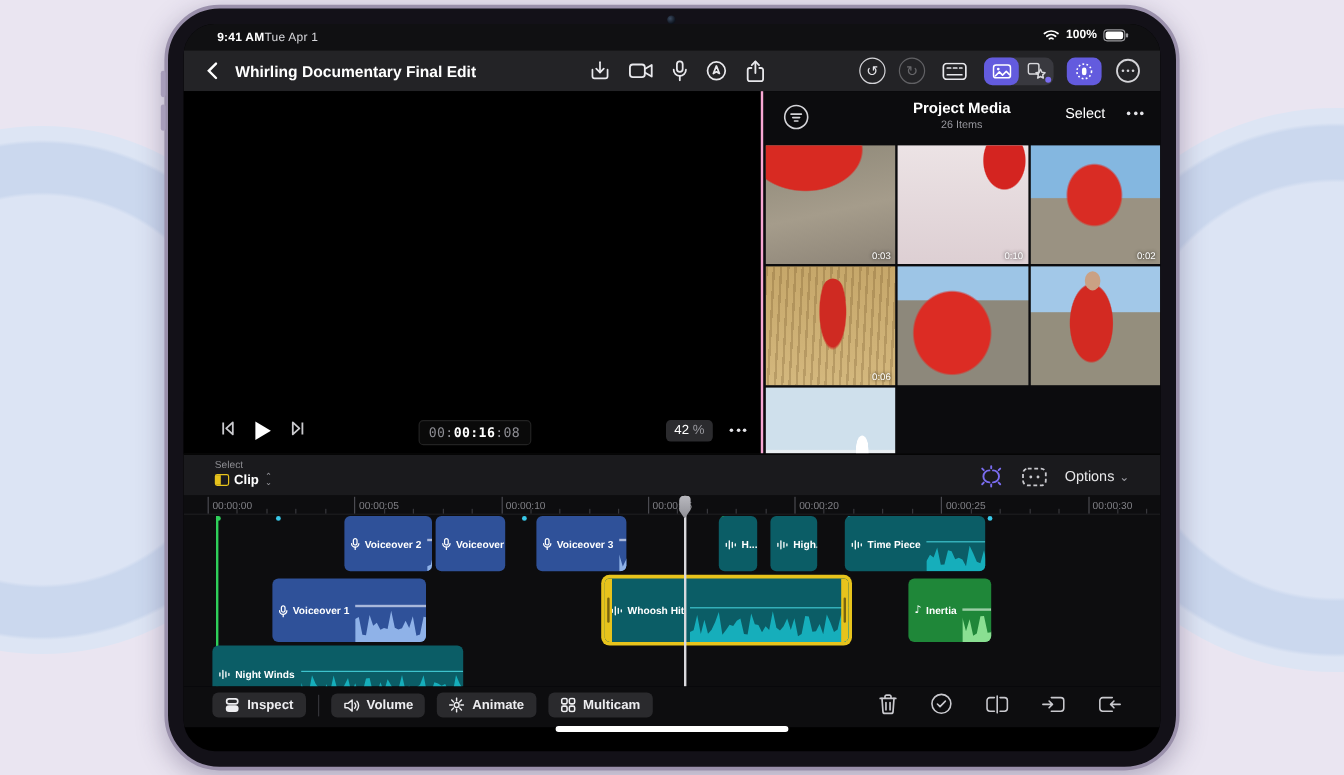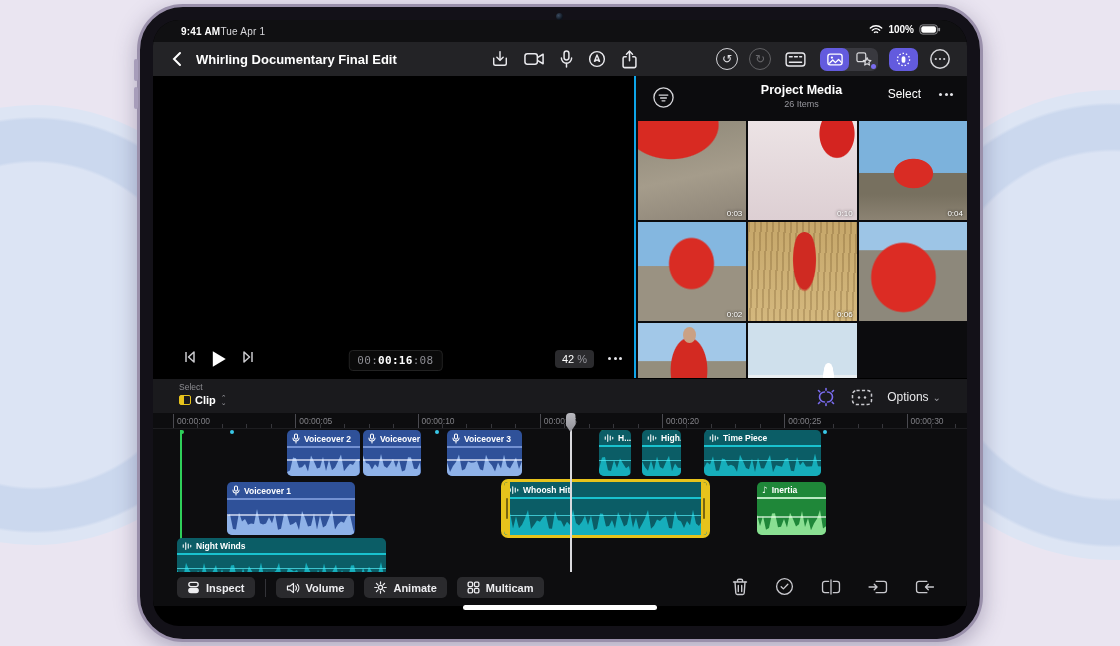--- a/index.html
+++ b/index.html
@@ -57,21 +57,21 @@
   .v-sub{position:absolute;left:0;right:0;top:63%;text-align:center;color:#f6f6f6;font-size:13.5px;text-shadow:0 1px 4px rgba(40,30,30,.4)}
   #transport{position:absolute;left:0;bottom:0;width:100%;height:35px;background:#000}
   #transport .tbtn{position:absolute;top:7px;color:#cacace}
   #tc-pill{position:absolute;left:50%;top:7px;transform:translateX(-48%);background:#0a0a0a;border:1px solid #222;
     border-radius:4px;padding:3px 8px;font-size:11px;letter-spacing:.3px;color:#8d8d93;font-family:"DejaVu Sans Mono",monospace}
   #tc-pill .bright{color:#fff;font-weight:700}
   #zoom-pill{position:absolute;right:40px;top:7px;background:#2b2b2e;border-radius:4px;padding:3px 7px;font-size:11px;color:#fff}
   #zoom-pill .unit{color:#98989e;margin-left:3px}
   #viewer-more{position:absolute;right:12px;top:14px}
   
-  #media{position:absolute;left:481px;top:56px;right:0;height:302px;background:#0c0c0e;border-left:2px solid #0ea5e9}
+  #media{position:absolute;left:481px;top:56px;right:0;height:302px;background:#0c0c0e;border-left:2px solid #f9a8d4}
   #media-head{position:absolute;left:0;top:0;right:0;height:45px}
   #filter-btn{position:absolute;left:16px;top:10px}
   #media-title{position:absolute;left:0;right:0;top:7px;text-align:center;color:#fff;font-size:12.5px;font-weight:700}
   #media-count{position:absolute;left:0;right:0;top:23px;text-align:center;color:#97979d;font-size:9px}
   #media-select{position:absolute;right:46px;top:11px;color:#fff;font-size:12px}
   #media-more{position:absolute;right:14px;top:17px}
   #media-grid{position:absolute;left:2px;right:0;top:45px;bottom:0;display:grid;grid-template-columns:repeat(3,1fr);
     grid-auto-rows:99px;gap:2px;overflow:hidden}
   .th{position:relative;overflow:hidden}
   .th .dur{position:absolute;right:4px;bottom:2px;font-size:8px;color:#fff;text-shadow:0 0 3px rgba(0,0,0,.9)}
@@ -118,21 +118,21 @@
   
   #timeline{position:absolute;left:0;top:393px;right:0;height:159px;background:#0d0d0f;overflow:hidden}
   #ruler{position:absolute;left:0;top:0;right:0;height:16px;border-bottom:1px solid #1d1d20}
   .tick{position:absolute;bottom:0;width:1px;background:#37373c}
   .rlabel{position:absolute;top:3px;font-size:8.5px;color:#808086;white-space:nowrap}
   .marker{position:absolute;top:17px;width:4px;height:4px;border-radius:50%}
   #startline{position:absolute;top:17px;bottom:0;width:1.5px;background:#2fcf5a}
   #playhead{position:absolute;top:0;bottom:0;width:1.5px;background:#d9d9dd;z-index:30}
   #ph-handle{position:absolute;top:0;left:-4.5px;width:10px;height:19px;background:linear-gradient(#b9b9bf,#8f8f96);
     border-radius:4px 4px 5px 5px;clip-path:polygon(0 0,100% 0,100% 62%,50% 100%,0 62%)}
-  .clip{position:absolute;border-radius:5px;overflow:hidden;display:flex;flex-direction:column}
+  .clip{position:absolute;border-radius:5px;overflow:hidden;display:flex;flex-direction:row}
   .clip .hdr{display:flex;align-items:center;gap:4px;padding:3px 5px 2px;font-size:8.5px;font-weight:700;color:#fff;
     white-space:nowrap;overflow:hidden}
   .clip .divline{height:1.5px;flex:0 0 auto}
   .clip .wave{position:relative;flex:1}
   .clip .wave svg{position:absolute;left:0;bottom:0}
   .clip .vol{position:absolute;left:0;right:0;height:1.5px;z-index:3}
   .k-blue{background:#2f5199}.k-blue .divline{background:#7391d2}.k-blue .vol{background:rgba(235,240,255,.65);top:42%}
   .k-teal{background:#0b5d66}.k-teal .divline{background:#19c2cf}.k-teal .vol{background:rgba(80,230,240,.75);top:45%}
   .k-green{background:#1f8739}.k-green .divline{background:#b9e8c2}.k-green .vol{background:rgba(240,255,240,.6);top:48%}
   .clip.selected{box-shadow:0 0 0 3px #e7c31c;border-radius:4px}
@@ -316,24 +316,20 @@
             </span>
         </div>
         <div id="media-grid">
           <div class="th t1">
               <div class="fig"></div>
               <span class="dur">0:03</span>
             </div>
           <div class="th t3">
               <div class="fig"></div>
               <span class="dur">0:10</span>
-            </div>
-          <div class="th t4">
-              <div class="fig"></div>
-              <span class="dur">0:04</span>
             </div>
           <div class="th t5">
               <div class="fig"></div>
               <span class="dur">0:02</span>
             </div>
           <div class="th t6">
               <div class="tex"></div>
               <div class="fig"></div>
               <span class="dur">0:06</span>
             </div>

